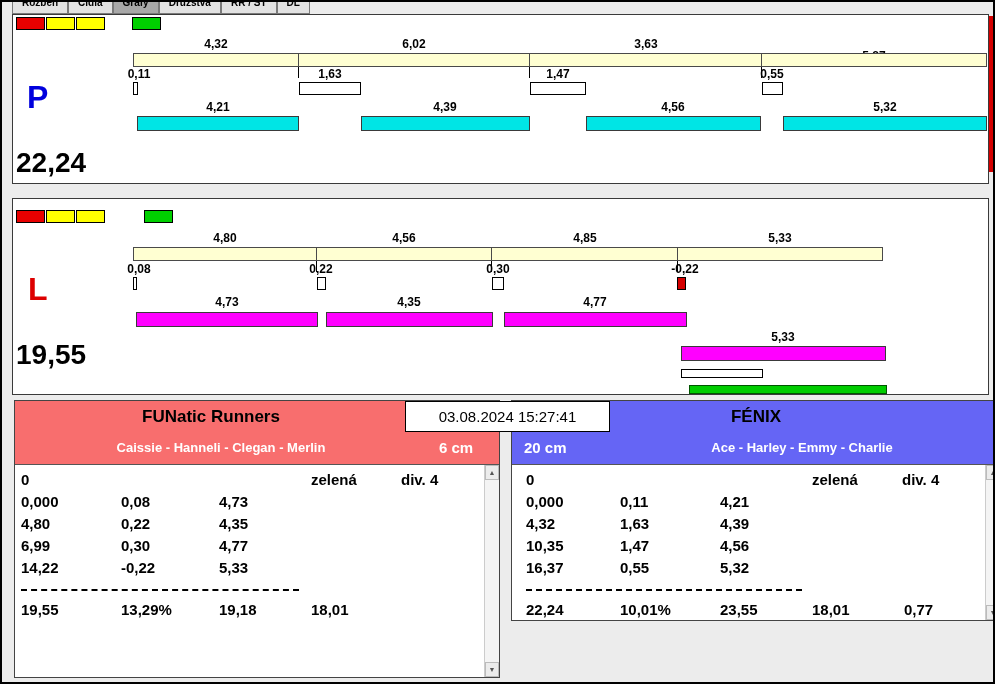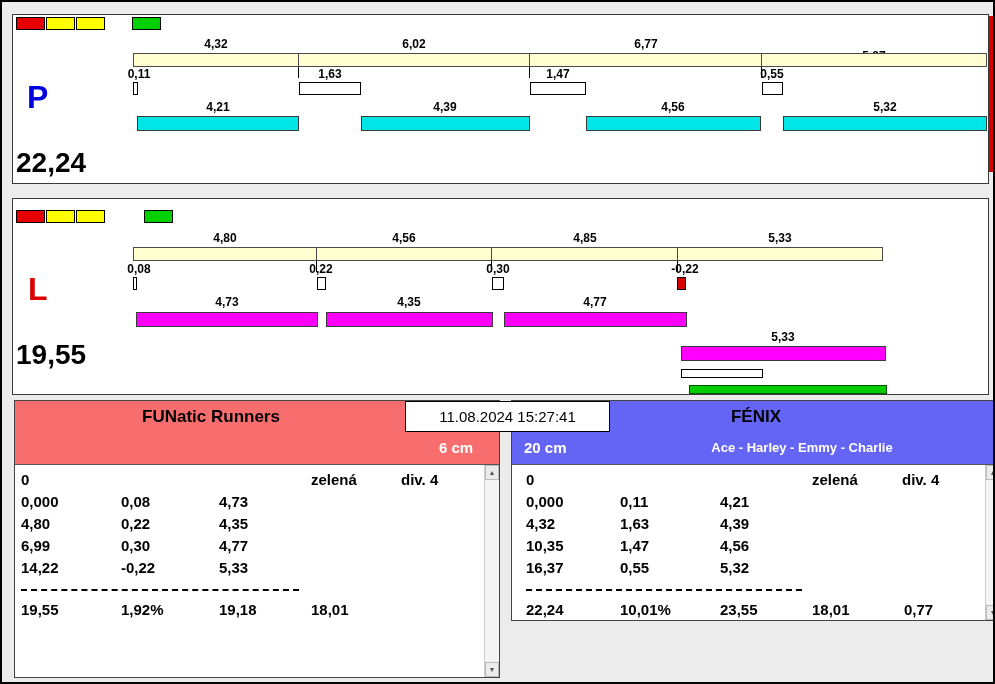--- a/index.html
+++ b/index.html
@@ -34,32 +34,35 @@
   .tab{display:inline-block;height:22px;line-height:20px;margin-top:-10px;padding:0 9px;background:#e2e2e2;border:1px solid #7a7a7a;font-size:10px;font-weight:bold;color:#000;vertical-align:top}
   .tab.active{background:#a8a8a8}
   .ts-box{position:absolute;left:403px;top:399px;width:205px;height:31px;background:#fff;border:1px solid #000;text-align:center;line-height:29px;font-size:15px;color:#000;z-index:5}
   .redstrip{position:absolute;left:986px;top:14px;width:7px;height:156px;background:#d40000}
 </style>
 </head>
 <body>
 
 <div id="window">
 
+  <div class="tabbar">
+    <div class="tab">Rozbeh</div><div class="tab">Čidla</div><div class="tab active">Grafy</div><div class="tab">Družstva</div><div class="tab">RR / ST</div><div class="tab">DL</div>
+  </div>
 
   <div class="redstrip"></div>
 
   <div class="panel" style="left:10px;top:12px;width:977px;height:170px">
     <div class="light" style="left:3px;top:2px;background:#e80000"></div>
     <div class="light" style="left:33px;top:2px;background:#ffff00"></div>
     <div class="light" style="left:63px;top:2px;background:#ffff00"></div>
     <div class="light" style="left:119px;top:2px;background:#00d000"></div>
 
     <span class="lbl" style="left:203px;top:22px">4,32</span>
     <span class="lbl" style="left:401px;top:22px">6,02</span>
-    <span class="lbl" style="left:633px;top:22px">6,77</span>
+    <span class="lbl" style="left:633px;top:22px">3,63</span>
     <span class="lbl" style="left:861px;top:34px">5,87</span>
 
     <div class="seg" style="left:120px;top:38px;width:166px"></div>
     <div class="seg" style="left:285px;top:38px;width:232px"></div>
     <div class="seg" style="left:516px;top:38px;width:233px"></div>
     <div class="seg" style="left:748px;top:38px;width:226px"></div>
 
     <div class="tick" style="left:285px;top:52px"></div>
     <div class="tick" style="left:516px;top:52px"></div>
     <div class="tick" style="left:748px;top:52px"></div>
@@ -132,20 +135,21 @@
     <div class="outlinebar" style="left:668px;top:170px;width:82px;height:9px"></div>
     <div class="greenbar" style="left:676px;top:186px;width:198px;height:9px"></div>
 
     <div class="lane-letter" style="left:15px;top:72px;color:#dd0000">L</div>
     <div class="lane-total" style="left:3px;top:140px">19,55</div>
   </div>
 
   <div class="team" style="left:12px;top:398px;width:486px;height:278px">
     <div class="team-header" style="background:#f86e6e">
       <div class="team-title" style="left:0;top:6px;width:392px">FUNatic Runners</div>
+      <div class="team-members" style="left:0;top:39px;width:412px">Caissie - Hanneli - Clegan - Merlin</div>
       <div class="team-height" style="left:424px;top:38px">6 cm</div>
     </div>
     <div class="team-body">
       <span class="cell" style="left:6px;top:6px">0</span>
       <span class="cell" style="left:296px;top:6px">zelená</span>
       <span class="cell" style="left:386px;top:6px">div. 4</span>
 
       <span class="cell" style="left:6px;top:28px">0,000</span>
       <span class="cell" style="left:106px;top:28px">0,08</span>
       <span class="cell" style="left:204px;top:28px">4,73</span>
@@ -158,21 +162,21 @@
       <span class="cell" style="left:106px;top:72px">0,30</span>
       <span class="cell" style="left:204px;top:72px">4,77</span>
 
       <span class="cell" style="left:6px;top:94px">14,22</span>
       <span class="cell" style="left:106px;top:94px">-0,22</span>
       <span class="cell" style="left:204px;top:94px">5,33</span>
 
       <div class="dashes" style="left:6px;top:124px;width:278px"></div>
 
       <span class="cell" style="left:6px;top:136px">19,55</span>
-      <span class="cell" style="left:106px;top:136px">1,92%</span>
+      <span class="cell" style="left:106px;top:136px">13,29%</span>
       <span class="cell" style="left:204px;top:136px">19,18</span>
       <span class="cell" style="left:296px;top:136px">18,01</span>
 
       <div class="sb">
         <div class="sb-btn sb-up">▲</div>
         <div class="sb-btn sb-down">▼</div>
       </div>
     </div>
   </div>
 
@@ -211,15 +215,15 @@
       <span class="cell" style="left:300px;top:136px">18,01</span>
       <span class="cell" style="left:392px;top:136px">0,77</span>
 
       <div class="sb">
         <div class="sb-btn sb-up">▲</div>
         <div class="sb-btn sb-down">▼</div>
       </div>
     </div>
   </div>
 
-  <div class="ts-box">11.08.2024 15:27:41</div>
+  <div class="ts-box">03.08.2024 15:27:41</div>
 
 </div>
 
 </body></html>

